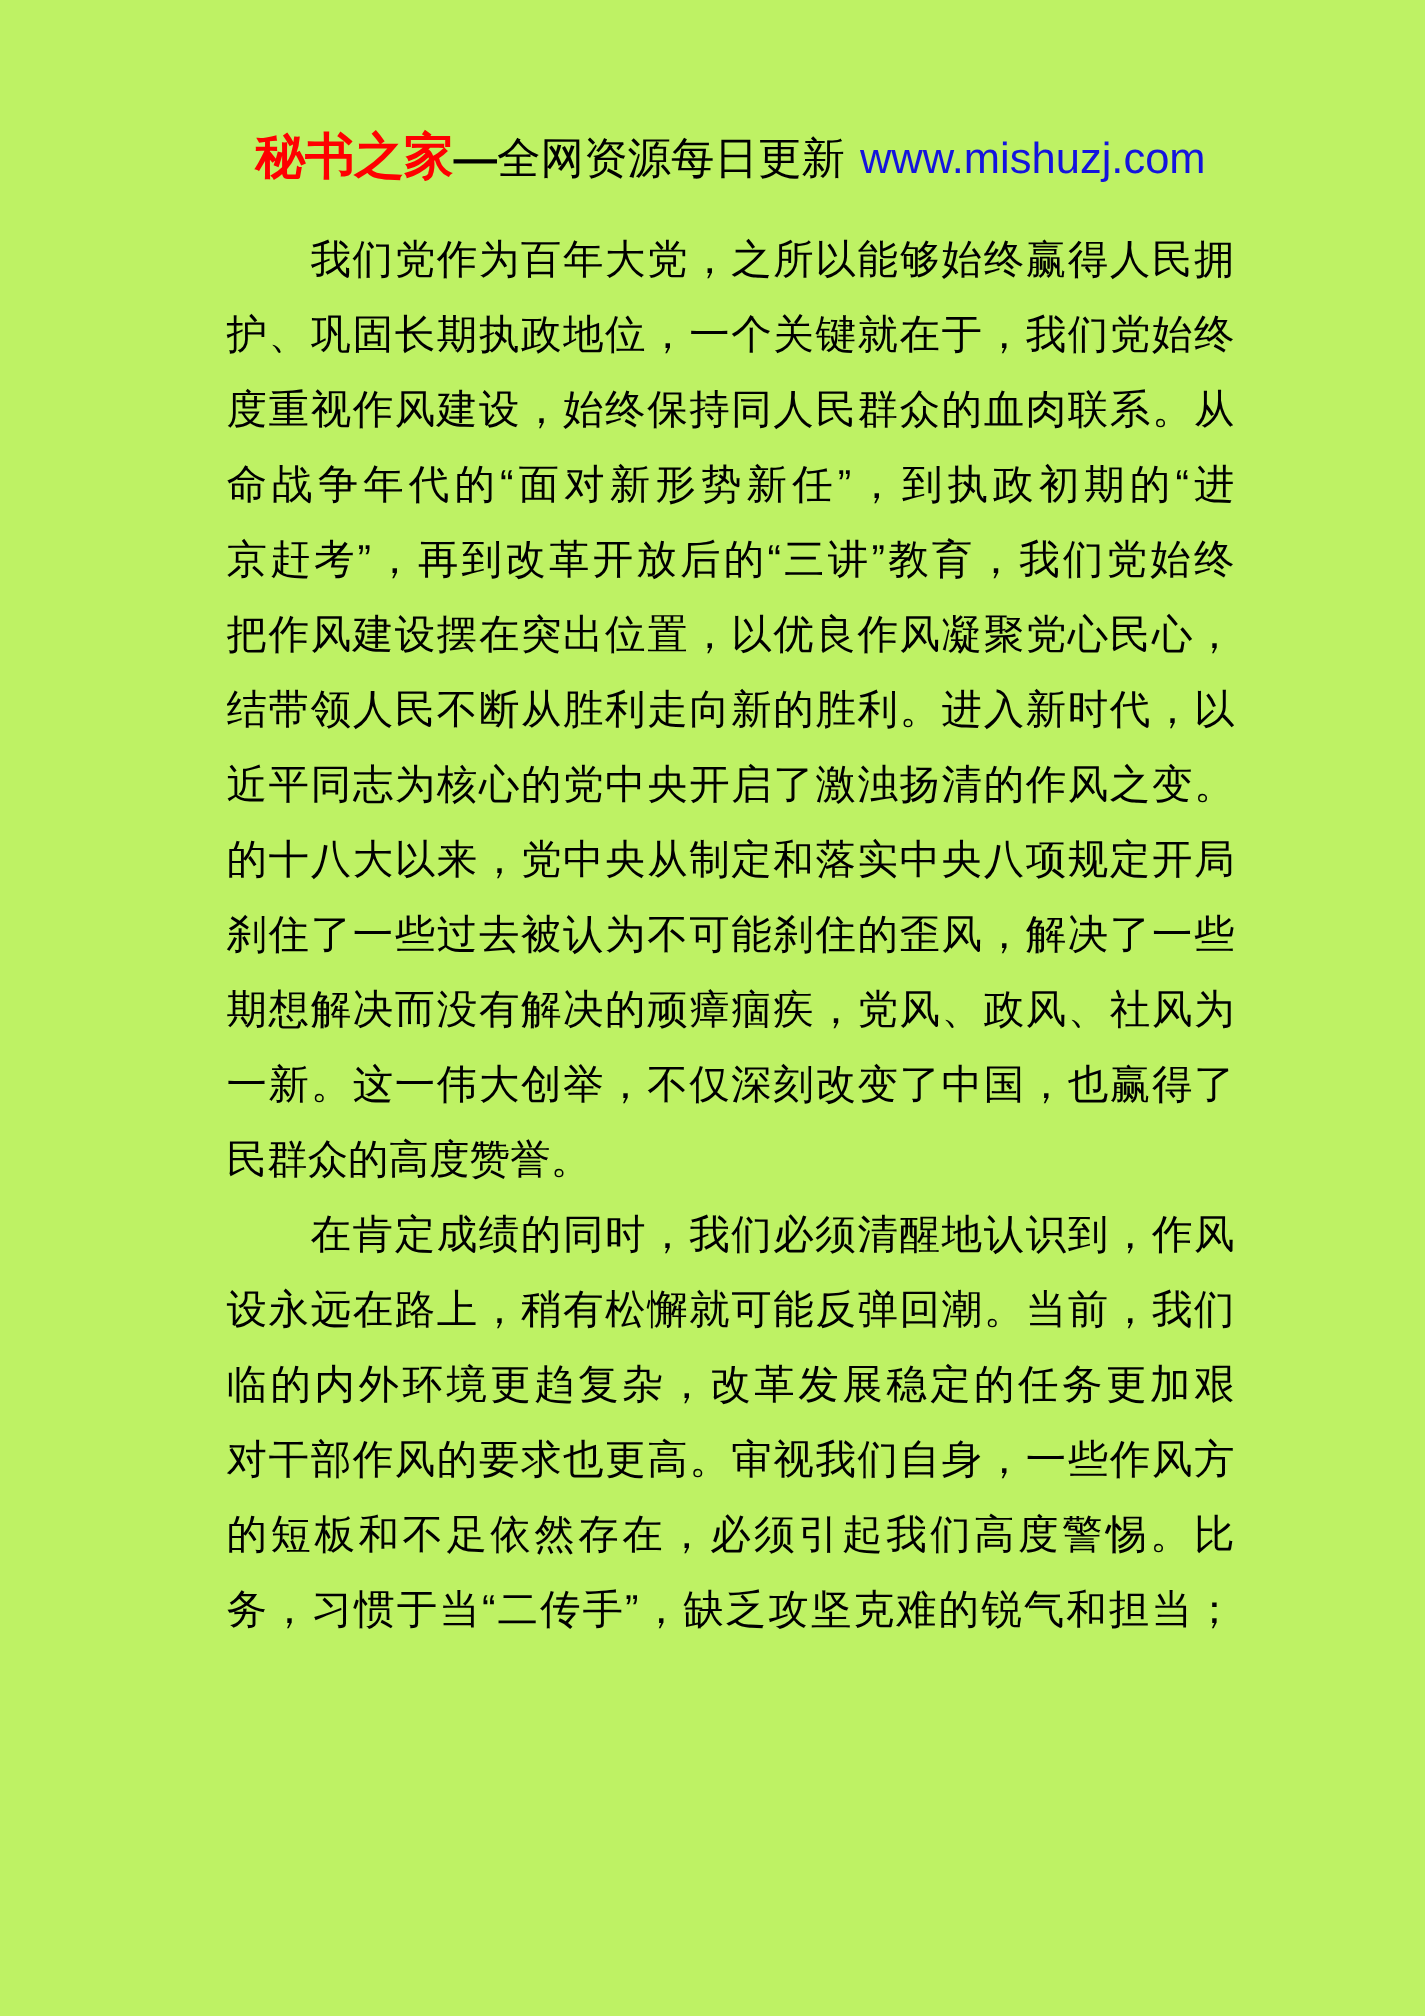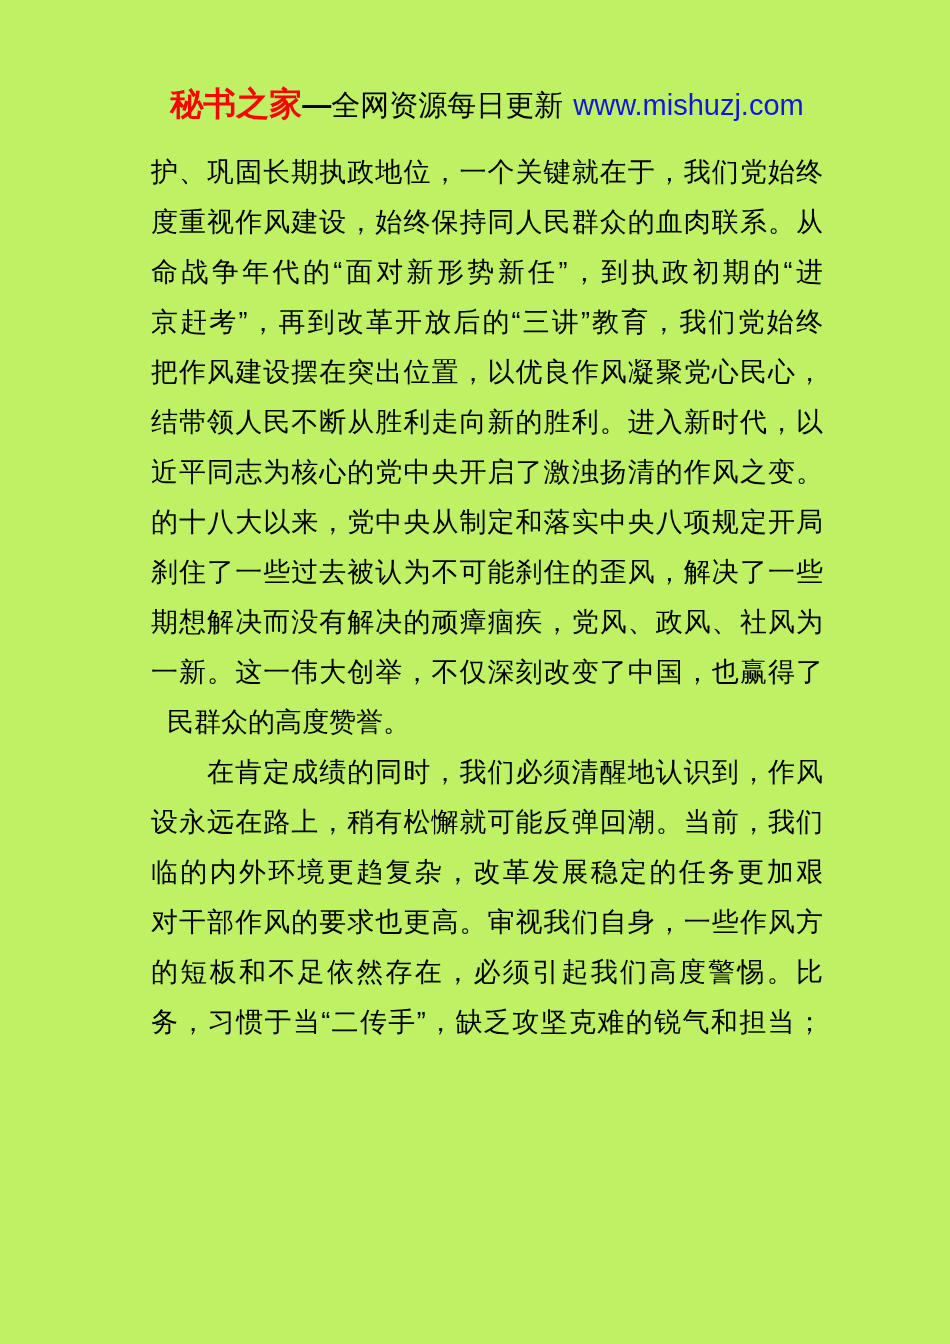--- a/index.html
+++ b/index.html
@@ -56,32 +56,32 @@
     text-align-last: justify;
     overflow: hidden;
     white-space: normal;
   }
   .text-line.first-line {
     text-indent: 56px;
   }
   .text-line.flush-left {
     text-align: left;
     text-align-last: left;
-    margin-left: 16px;
   }
 </style>
 </head>
 <body>
 
 <div class="page">
   <div class="page-header">
     <span class="site-name">秘书之家</span><span class="header-separator">—</span><span class="header-tagline">全网资源每日更新</span><span class="header-url">www.mishuzj.com</span>
   </div>
   <div class="document-body">
       <div class="paragraph">
+        <div class="text-line first-line">我们党作为百年大党，之所以能够始终赢得人民拥</div>
         <div class="text-line">护、巩固长期执政地位，一个关键就在于，我们党始终高</div>
         <div class="text-line">度重视作风建设，始终保持同人民群众的血肉联系。从革</div>
         <div class="text-line">命战争年代的“面对新形势新任”，到执政初期的“进</div>
         <div class="text-line">京赶考”，再到改革开放后的“三讲”教育，我们党始终</div>
         <div class="text-line">把作风建设摆在突出位置，以优良作风凝聚党心民心，团</div>
         <div class="text-line">结带领人民不断从胜利走向新的胜利。进入新时代，以习</div>
         <div class="text-line">近平同志为核心的党中央开启了激浊扬清的作风之变。党</div>
         <div class="text-line">的十八大以来，党中央从制定和落实中央八项规定开局破</div>
         <div class="text-line">刹住了一些过去被认为不可能刹住的歪风，解决了一些长</div>
         <div class="text-line">期想解决而没有解决的顽瘴痼疾，党风、政风、社风为之</div>

